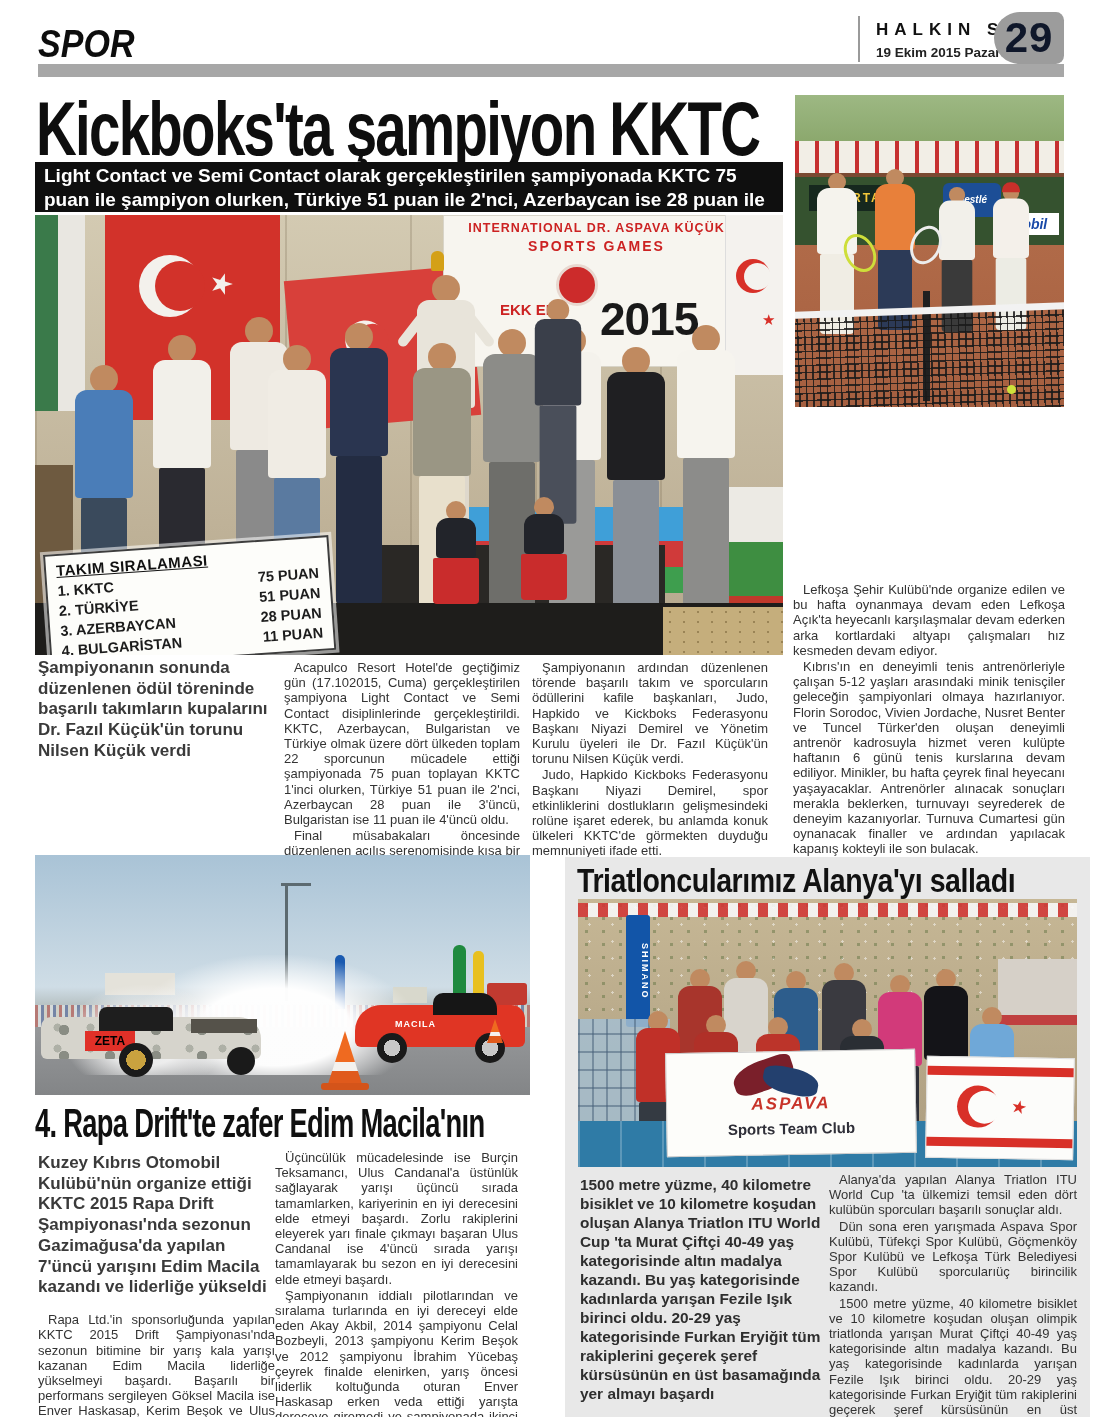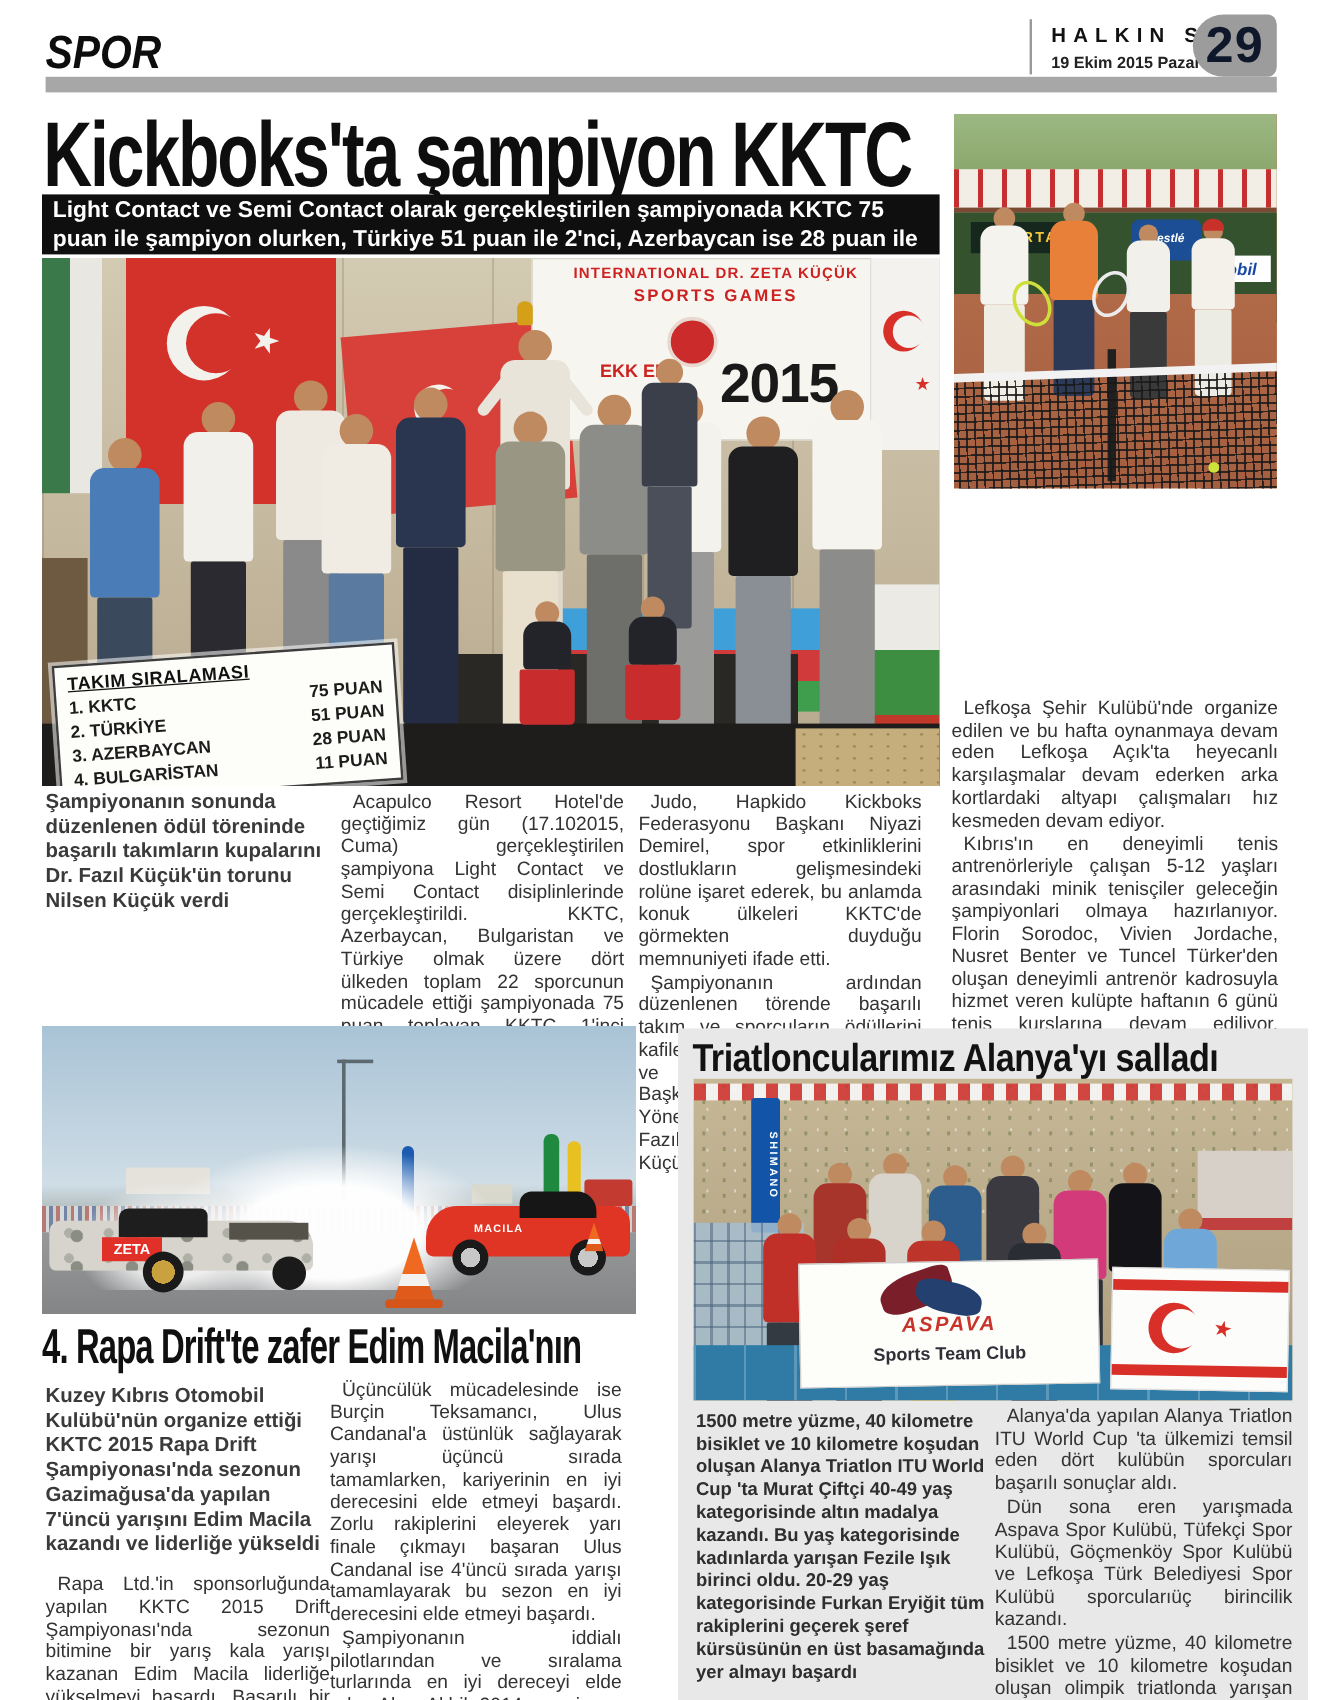--- a/index.html
+++ b/index.html
@@ -42,21 +42,21 @@
   .standings .st-row{display:flex;justify-content:space-between;font-size:14.5px;font-weight:bold;color:#1c1c1c;margin-top:4px;}
   
   .p{position:absolute;}
   .fig-head{border-radius:50%;margin:0 auto;}
   .fig-torso{border-radius:12px 12px 4px 4px;margin:-3px auto 0 auto;}
   .fig-legs{border-radius:2px 2px 4px 4px;margin:0 auto;}
   .fig-arm{position:absolute;width:10px;height:52px;border-radius:5px;}
   .fig-cap{position:absolute;border-radius:9px 9px 0 0;}
   
   .lede{font-size:17px;line-height:1.22;font-weight:bold;color:#3a3a3a;}
-  .bodytext{font-size:16px;line-height:1.17;color:#333;text-align:justify;}
+  .bodytext{font-size:13px;line-height:1.17;color:#333;text-align:justify;}
   .bodytext p{margin:0;text-indent:10px;}
   .bodytext p + p{margin-top:1px;}
   .col{position:absolute;}
   
   .ph-tennis{left:795px;top:95px;width:269px;height:312px;background:#b06a48;}
   .tn-head{position:absolute;left:793px;top:412px;width:274px;font-size:47px;font-weight:bold;
         line-height:1.14;letter-spacing:-1px;color:#141414;}
   .tn-body{left:793px;top:582px;width:272px;}
   
   .ph-drift{left:35px;top:855px;width:495px;height:240px;background:linear-gradient(#a9c3d6 0%,#cfdde6 55%,#b9c4c6 62%);}
@@ -100,21 +100,21 @@
       <div class="abs" style="left:34px;top:40px;width:62px;height:62px;border-radius:50%;background:#f3f1ec;"></div>
       <div class="abs" style="left:50px;top:46px;width:50px;height:50px;border-radius:50%;background:#d2322a;"></div>
       <div class="abs" style="left:104px;top:52px;color:#f3f1ec;font-size:28px;transform:rotate(18deg);">★</div>
     </div>
     <div class="abs" style="left:255px;top:58px;width:185px;height:150px;background:#d8403a;transform:rotate(-5deg);">
       <div class="abs" style="left:56px;top:46px;width:40px;height:40px;border-radius:50%;background:#f5f2ec;"></div>
       <div class="abs" style="left:67px;top:50px;width:32px;height:32px;border-radius:50%;background:#d8403a;"></div>
     </div>
 
     <div class="banner">
-      <div class="b1">INTERNATIONAL DR. ZETA KÜÇÜK</div>
+      <div class="b1">INTERNATIONAL DR. ASPAVA KÜÇÜK</div>
       <div class="b2">SPORTS GAMES</div>
       <div class="blogo"></div>
       <div class="bek">EKK EKK</div>
       <div class="byear">2015</div>
     </div>
     <div class="abs" style="left:690px;top:0;width:58px;height:160px;background:#f4f2ee;border-left:1px solid #ddd;">
       <div class="abs" style="left:10px;top:44px;width:34px;height:34px;border-radius:50%;background:#d83028;"></div>
       <div class="abs" style="left:18px;top:48px;width:27px;height:27px;border-radius:50%;background:#f4f2ee;"></div>
       <div class="abs" style="left:36px;top:96px;color:#d83028;font-size:15px;">★</div>
     </div>
@@ -225,22 +225,22 @@
   </div>
 
   <div class="col" style="left:38px;top:658px;width:234px;">
     <div class="lede">Şampiyonanın sonunda düzenlenen ödül töreninde başarılı takımların kupalarını Dr. Fazıl Küçük'ün torunu Nilsen Küçük verdi</div>
   </div>
   <div class="col bodytext" style="left:284px;top:660px;width:236px;">
     <p>Acapulco Resort Hotel'de geçtiğimiz gün (17.102015, Cuma) gerçekleştirilen şampiyona Light Contact ve Semi Contact disiplinlerinde gerçekleştirildi. KKTC, Azerbaycan, Bulgaristan ve Türkiye olmak üzere dört ülkeden toplam 22 sporcunun mücadele ettiği şampiyonada 75 puan toplayan KKTC 1'inci olurken, Türkiye 51 puan ile 2'nci, Azerbaycan 28 puan ile 3'üncü, Bulgaristan ise 11 puan ile 4'üncü oldu.</p>
     <p>Final müsabakaları öncesinde düzenlenen açılış serenomisinde kısa bir konuşma yapan</p>
   </div>
   <div class="col bodytext" style="left:532px;top:660px;width:236px;">
+    <p>Şampiyonanın ardından düzenlenen törende başarılı takım ve sporcuların ödüllerini kafile başkanları, Judo, Hapkido ve Kickboks Federasyonu Başkanı Niyazi Demirel ve Yönetim Kurulu üyeleri ile Dr. Fazıl Küçük'ün torunu Nilsen Küçük verdi.</p>
     <p>Judo, Hapkido Kickboks Federasyonu Başkanı Niyazi Demirel, spor etkinliklerini dostlukların gelişmesindeki rolüne işaret ederek, bu anlamda konuk ülkeleri KKTC'de görmekten duyduğu memnuniyeti ifade etti.</p>
-    <p>Şampiyonanın ardından düzenlenen törende başarılı takım ve sporcuların ödüllerini kafile başkanları, Judo, Hapkido ve Kickboks Federasyonu Başkanı Niyazi Demirel ve Yönetim Kurulu üyeleri ile Dr. Fazıl Küçük'ün torunu Nilsen Küçük verdi.</p>
   </div>
 
   <div class="photo ph-tennis">
     <div class="abs" style="left:0;top:0;width:269px;height:58px;background:linear-gradient(#9db883,#87a468);"></div>
     <div class="abs" style="left:0;top:46px;width:269px;height:32px;background:#f2eee6;background-image:repeating-linear-gradient(90deg,#c62f2f 0 4px,transparent 4px 20px);border-bottom:4px solid #7a4a32;"></div>
     <div class="abs" style="left:0;top:82px;width:269px;height:92px;background:#35522f;"></div>
     <div class="abs" style="left:14px;top:90px;width:96px;height:26px;background:#16281e;color:#f2c73a;font-size:12px;font-weight:bold;letter-spacing:2px;text-align:center;line-height:26px;">VARTA</div>
     <div class="abs" style="left:148px;top:88px;width:58px;height:34px;background:#1c4e96;border-radius:6px;color:#fff;font-size:10px;font-weight:bold;font-style:italic;text-align:center;line-height:34px;">Nestlé</div>
     <div class="abs" style="left:204px;top:118px;width:60px;height:22px;background:#fff;color:#1849a8;font-size:14px;font-weight:bold;font-style:italic;text-align:center;line-height:22px;">Mobil</div>
     <div class="abs" style="left:0;top:150px;width:269px;height:162px;background:linear-gradient(#b06a48,#a55f40);"></div>
@@ -289,21 +289,21 @@
     <div class="abs" style="left:452px;top:128px;width:40px;height:22px;background:#c23a30;border-radius:3px;"></div>
     <div class="abs" style="left:358px;top:132px;width:34px;height:16px;background:#d8d8cc;"></div>
     <div class="abs" style="left:0;top:172px;width:495px;height:68px;background:linear-gradient(#96989a,#838587);"></div>
     <div class="abs" style="left:100px;top:100px;width:280px;height:120px;background:radial-gradient(ellipse at 50% 60%,rgba(255,255,255,.98) 0 38%,rgba(255,255,255,0) 72%);"></div>
     <div class="abs" style="left:30px;top:130px;width:160px;height:90px;background:radial-gradient(ellipse at 50% 60%,rgba(245,245,245,.9) 0 35%,rgba(255,255,255,0) 72%);"></div>
 
     <div class="abs" style="left:6px;top:152px;width:220px;height:62px;">
       <div class="abs" style="left:0;top:10px;width:220px;height:42px;background:#d6d4cc;background-image:radial-gradient(circle 9px,#8a8d84 55%,transparent 60%),radial-gradient(circle 7px,#aeb0a6 55%,transparent 60%);background-size:46px 26px,33px 21px;border-radius:10px 22px 6px 6px;"></div>
       <div class="abs" style="left:58px;top:0;width:74px;height:24px;background:#1e1e1e;border-radius:8px 6px 0 0;"></div>
       <div class="abs" style="left:150px;top:12px;width:66px;height:14px;background:#55524a;"></div>
-      <div class="abs" style="left:44px;top:24px;width:50px;height:20px;background:#e03028;color:#ffffff;font-size:12px;font-weight:bold;text-align:center;line-height:20px;">ZETA</div>
+      <div class="abs" style="left:44px;top:24px;width:50px;height:20px;background:#e03028;color:#000000;font-size:12px;font-weight:bold;text-align:center;line-height:20px;">ZETA</div>
       <div class="abs" style="left:78px;top:36px;width:34px;height:34px;border-radius:50%;background:radial-gradient(circle,#c9a23f 0 40%,#1a1a1a 41%);"></div>
       <div class="abs" style="left:186px;top:40px;width:28px;height:28px;border-radius:50%;background:#1a1a1a;"></div>
     </div>
 
     <div class="abs" style="left:320px;top:138px;width:170px;height:64px;">
       <div class="abs" style="left:0;top:12px;width:170px;height:42px;background:#e03524;border-radius:26px 14px 6px 6px;"></div>
       <div class="abs" style="left:78px;top:0;width:64px;height:22px;background:#161616;border-radius:10px 16px 0 0;"></div>
       <div class="abs" style="left:40px;top:26px;color:#fff;font-size:9px;font-weight:bold;letter-spacing:1px;">MACILA</div>
       <div class="abs" style="left:22px;top:40px;width:30px;height:30px;border-radius:50%;background:radial-gradient(circle,#c8c8c8 0 38%,#1a1a1a 39%);"></div>
       <div class="abs" style="left:120px;top:40px;width:30px;height:30px;border-radius:50%;background:radial-gradient(circle,#c8c8c8 0 38%,#1a1a1a 39%);"></div>

